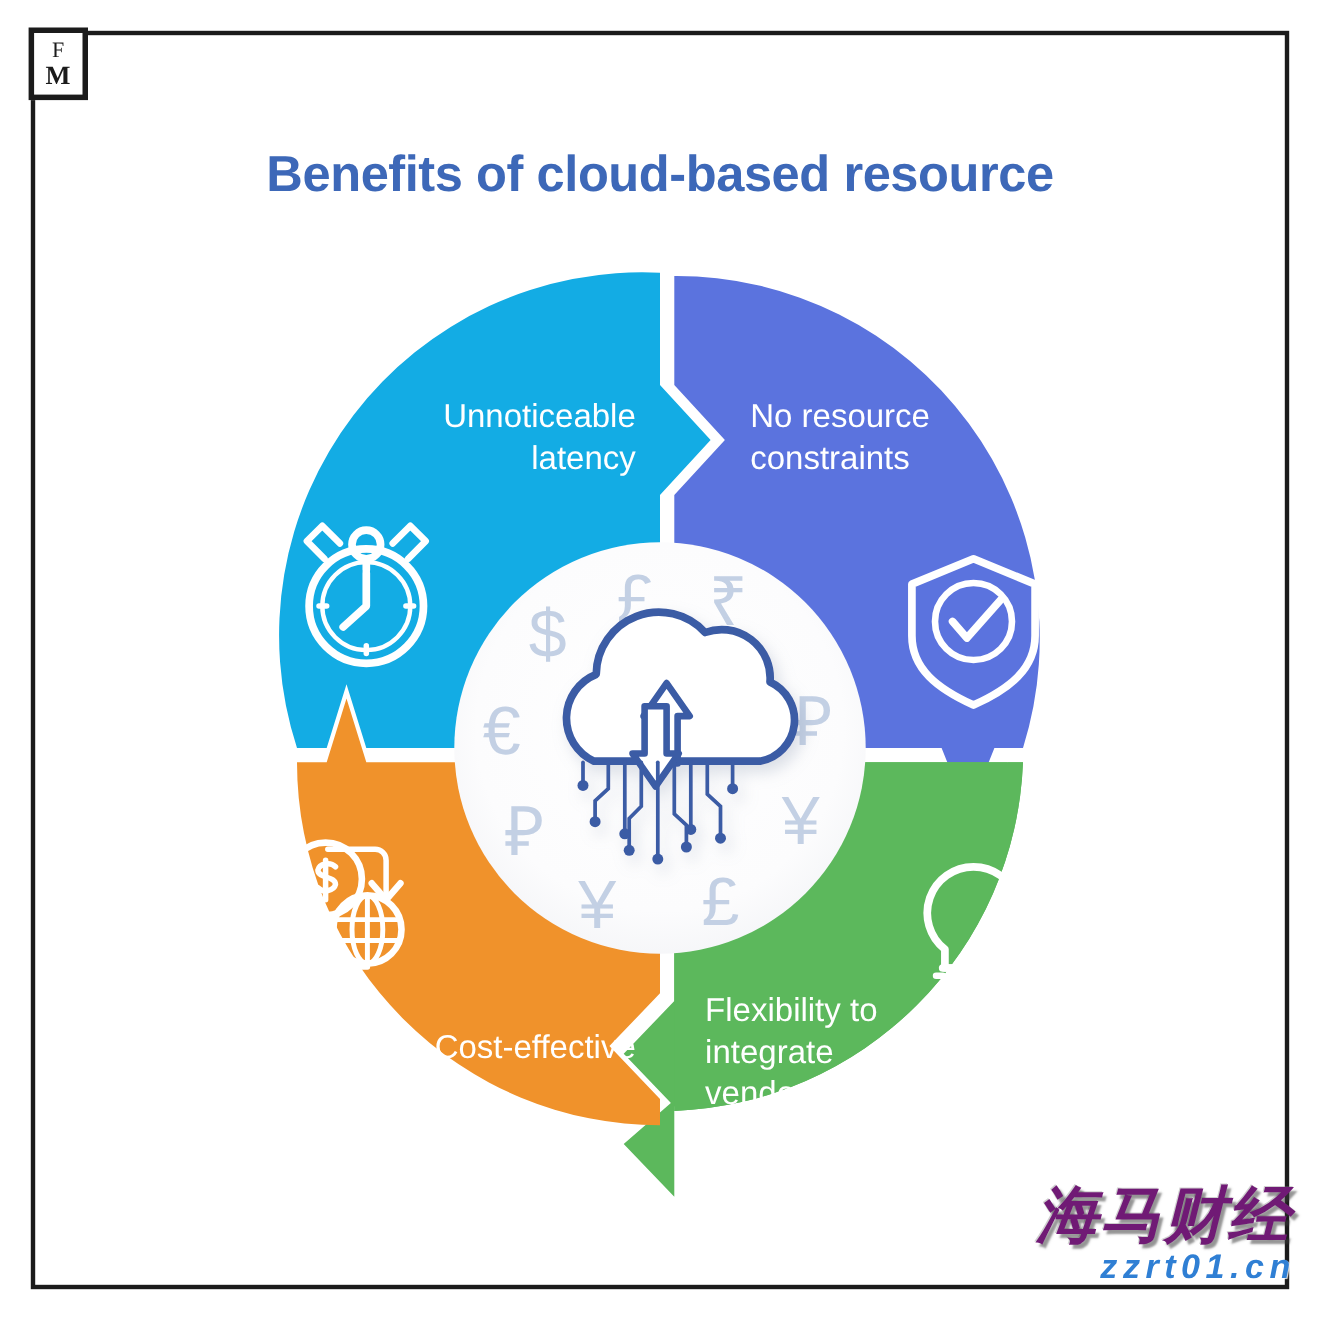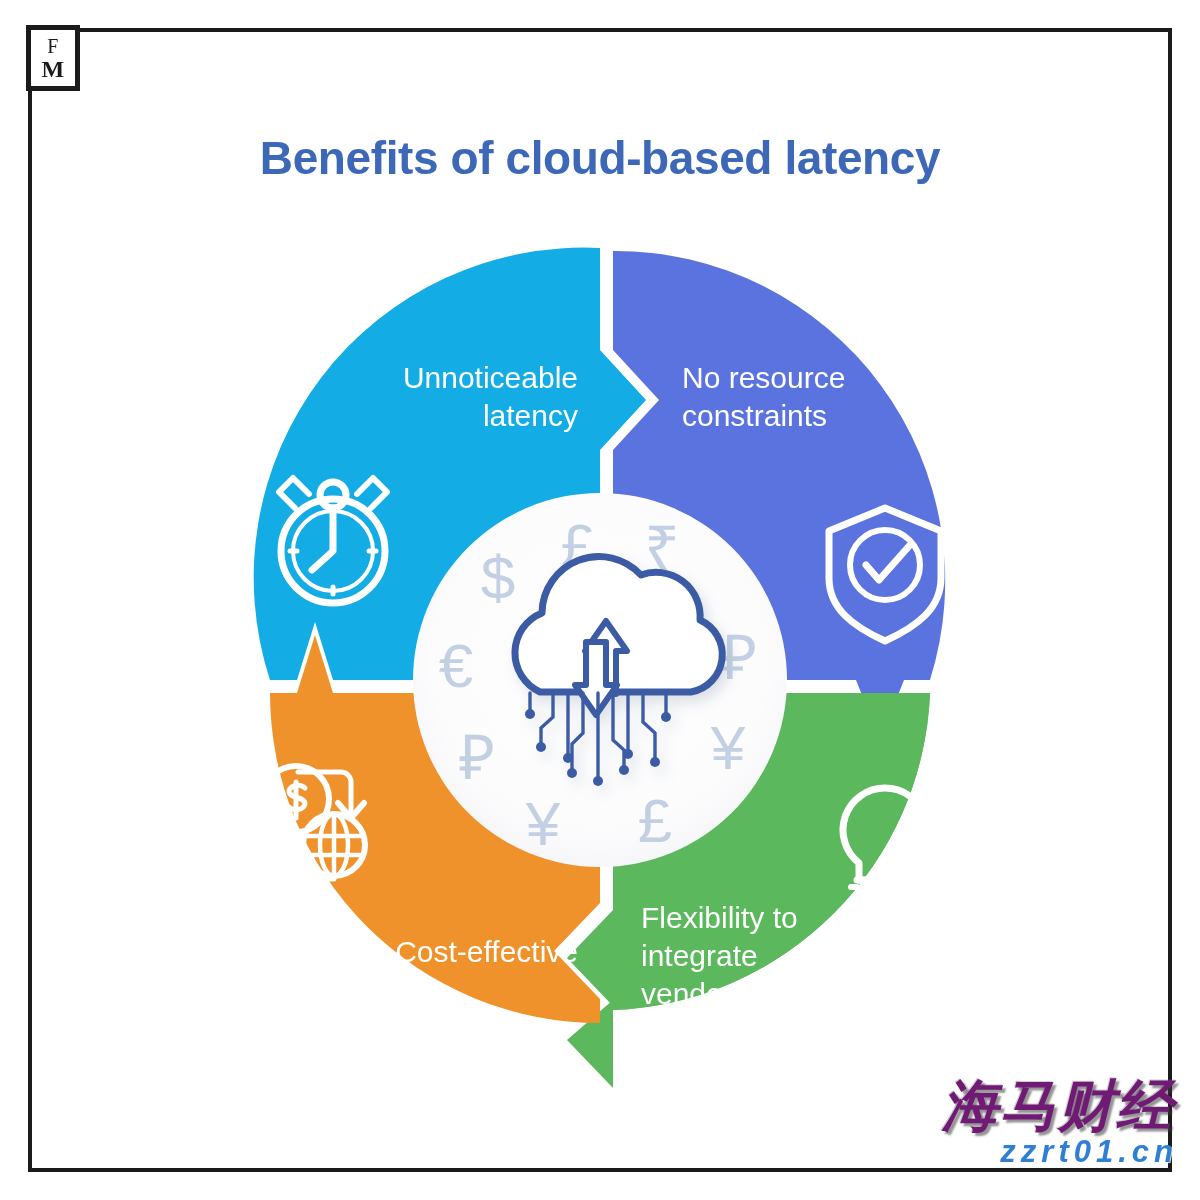--- a/index.html
+++ b/index.html
@@ -138,21 +138,21 @@
 
 <div id="page">
 
   <div class="frame"></div>
 
   <div class="logo-box">
     <span class="logo-f">F</span>
     <span class="logo-m">M</span>
   </div>
 
-  <div class="title">Benefits of cloud-based latency</div>
+  <div class="title">Benefits of cloud-based resource</div>
 
   <svg class="diagram" viewBox="0 0 1200 1200">
     <defs>
       <filter id="softshadow" x="-40%" y="-40%" width="200%" height="200%">
         <feDropShadow dx="5" dy="7" stdDeviation="7" flood-color="#9aa6bb" flood-opacity="0.35"></feDropShadow>
       </filter>
       <radialGradient id="centerGrad" cx="50%" cy="45%" r="62%">
         <stop offset="0%" stop-color="#ffffff"></stop>
         <stop offset="72%" stop-color="#fcfcfd"></stop>
         <stop offset="100%" stop-color="#f2f3f6"></stop>

